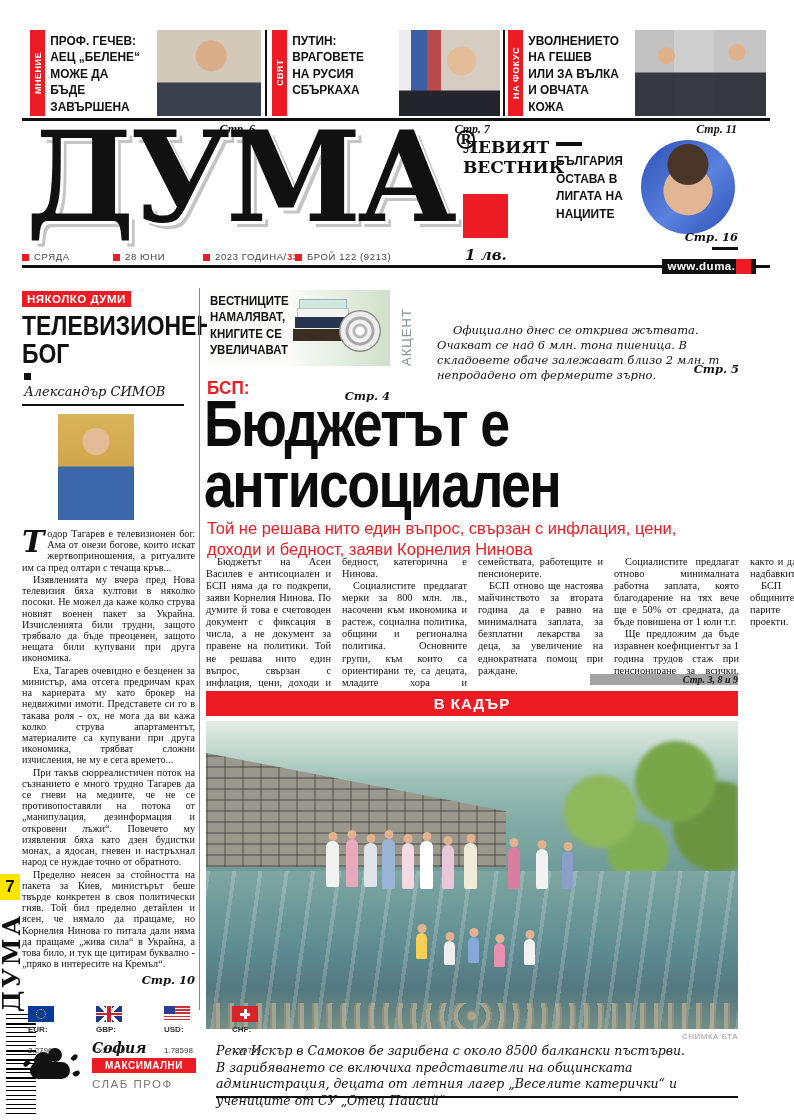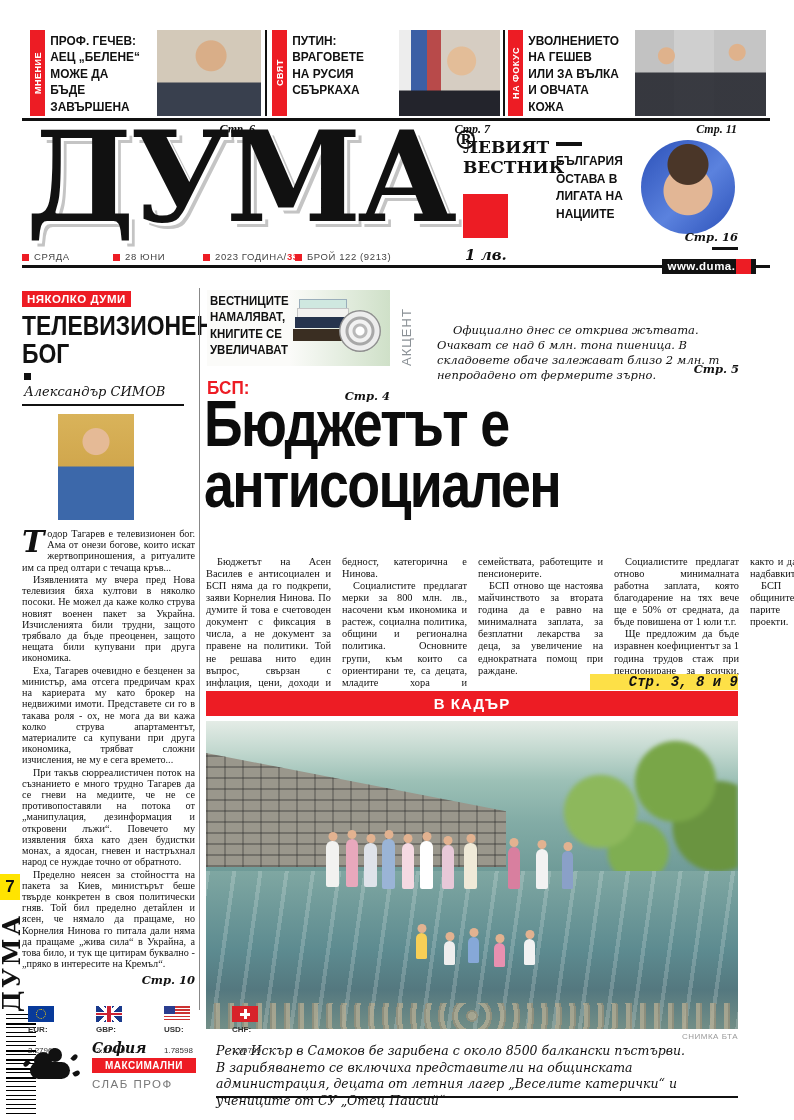--- a/index.html
+++ b/index.html
@@ -121,21 +121,21 @@
   .bsp-headline{position:absolute;left:204px;top:394px;font-weight:bold;font-size:64px;
                 line-height:.95;letter-spacing:-2px;white-space:nowrap;color:#0c0c0c;
                 transform:scaleX(.84);transform-origin:left top;}
   .bsp-subhead{position:absolute;left:207px;top:518px;width:480px;color:var(--red);
                font-size:16.5px;line-height:1.28;}
   .bsp-cols{position:absolute;left:206px;top:556px;width:533px;height:138px;column-count:4;
             column-gap:11px;font-family:"Liberation Serif",serif;font-size:10.4px;line-height:1.16;
             text-align:justify;}
   .bsp-cols p{margin:0;text-indent:11px;}
   .bsp-pref{position:absolute;left:590px;top:674px;width:148px;text-align:right;font-style:italic;
-            font-weight:bold;font-size:14px;font-family:Liberation Mono, monospace;background:#fde047;}
+            font-weight:bold;font-size:10px;font-family:Liberation Serif, serif;background:#a3a3a3;}
 
   
   .vk-banner{position:absolute;left:206px;top:691px;width:532px;height:25px;background:var(--red);
              color:#fff;font-weight:bold;font-size:15px;letter-spacing:1px;text-align:center;
              line-height:25px;}
   .photo{position:absolute;left:206px;top:721px;width:532px;height:308px;overflow:hidden;
          background:linear-gradient(180deg,#e4ece6 0,#c2d8cf 30px,#9cc0b6 60px,#83aca6 100px,
                     #6f9b98 150px,#5d878c 220px,#6b908f 308px);}
   .ph-wall{position:absolute;left:0;top:22px;width:300px;height:124px;background-color:#9a978c;
            background-image:repeating-linear-gradient(0deg, rgba(40,40,40,.35) 0 2px, transparent 2px 11px),
@@ -285,20 +285,21 @@
 
   <div class="akc-label">АКЦЕНТ</div>
   <div class="akc-text">Официално днес се открива жътвата. Очакват се над 6 млн. тона пшеница. В складовете обаче залежават близо 2 млн. т непродадено от фермерите зърно.</div>
   <div class="akc-pref">Стр. 5</div>
 
   <div class="bsp-kicker">БСП:</div>
   <div class="bsp-headline">
     <div>Бюджетът е</div>
     <div>антисоциален</div>
   </div>
+  <div class="bsp-subhead">Той не решава нито един въпрос, свързан с инфлация, цени, доходи и бедност, заяви Корнелия Нинова</div>
   <div class="bsp-cols">
     <p>Бюджетът на Асен Василев е антисоциален и БСП няма да го подкрепи, заяви Корнелия Нинова. По думите й това е счетоводен документ с фиксация в числа, а не документ за правене на политики. Той не решава нито един въпрос, свързан с инфлация, цени, доходи и бедност, категорична е Нинова.</p>
     <p>Социалистите предлагат мерки за 800 млн. лв., насочени към икономика и растеж, социална политика, общини и регионална политика. Основните групи, към които са ориентирани те, са децата, младите хора и семействата, работещите и пенсионерите.</p>
     <p>БСП отново ще настоява майчинството за втората година да е равно на минималната заплата, за безплатни лекарства за деца, за увеличение на еднократната помощ при раждане.</p>
     <p>Социалистите предлагат отново минималната работна заплата, която благодарение на тях вече ще е 50% от средната, да бъде повишена от 1 юли т.г.</p>
     <p>Ще предложим да бъде изравнен коефициентът за 1 година трудов стаж при пенсиониране за всички, както и да бъдат увеличени надбавките, поясни Нинова.</p>
     <p>БСП настоява още общините да си получат парите за започнатите проекти.</p>
   </div>
   <div class="bsp-pref">Стр. 3, 8 и 9</div>
 

